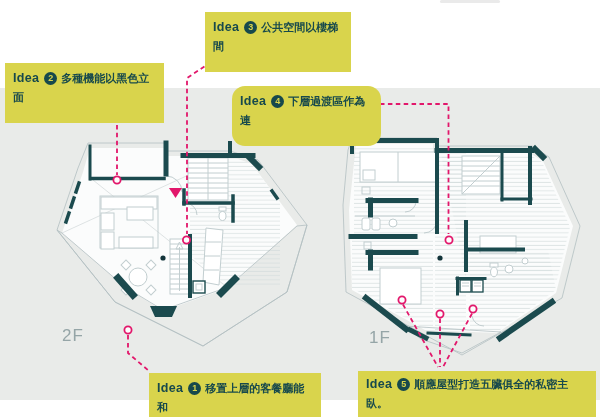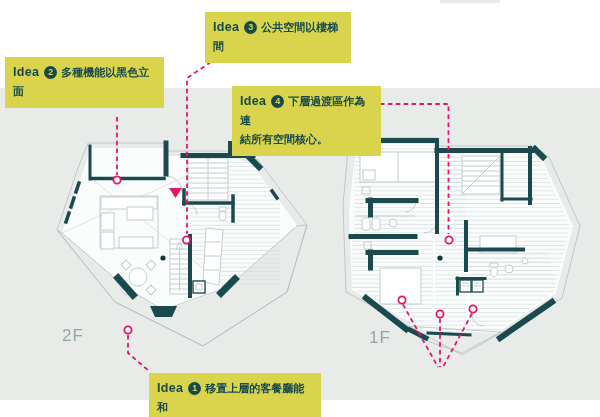--- a/index.html
+++ b/index.html
@@ -13,21 +13,21 @@
   .ring{fill:#fdfdfd;stroke:var(--leader,#e2176b);stroke-width:1.8;}
   .tri{fill:var(--leader,#e2176b);}
   .wall{stroke:var(--wall,#1b4a4e);fill:none;stroke-linecap:square;}
   .wallfill{fill:var(--wall,#1b4a4e);stroke:none;}
   .lite{stroke:var(--plan_light,#c2ced0);fill:none;stroke-width:1;}
   .litef{stroke:var(--plan_light,#c2ced0);fill:#ffffff;stroke-width:1;}
   .sight{stroke:#d5dcdd;stroke-width:.8;fill:none;}
   .hullline{fill:none;stroke:#b3bfc1;stroke-width:.8;}
   .dot{fill:var(--dot,#13343a);}
   .callout{position:absolute;background:var(--callout_bg,#d9d44c);color:var(--callout_text,#17494c);
-           font-weight:bold;font-size:11px;line-height:19px;padding:6px 8px 7px;box-sizing:border-box;}
+           font-weight:bold;font-size:11px;line-height:19px;padding:6px 8px 16px;box-sizing:border-box;}
   .idea-word{font-size:12.5px;letter-spacing:.3px;}
   .idea-num{display:inline-flex;width:13px;height:13px;border-radius:50%;background:var(--callout_text,#17494c);
             color:var(--callout_bg,#d9d44c);font-size:9px;line-height:13px;align-items:center;justify-content:center;
             margin:0 4px 0 5px;vertical-align:1px;}
   .cl-line2{display:block;}
   .flabel{position:absolute;color:var(--label,#95a5a7);font-size:17px;letter-spacing:1px;}
 </style>
 </head>
 <body>
 
@@ -181,30 +181,32 @@
     <circle class="ring" cx="473" cy="309" r="3.6"></circle>
     <path class="ld" d="M403,304.5 L438,367"></path>
     <path class="ld" d="M440,318.5 V367"></path>
     <path class="ld" d="M472,313.5 L443,367"></path>
   </svg>
 
   <div class="callout" style="left:205px;top:12px;width:146px;">
     <span class="cl-line"><span class="idea-word">Idea</span><span class="idea-num">3</span><span>公共空間以樓梯間</span></span>
   </div>
 
-  <div class="callout" style="left:5px;top:57px;width:159px;">
+  <div class="callout" style="left:5px;top:63px;width:159px;">
     <span class="cl-line"><span class="idea-word">Idea</span><span class="idea-num">2</span><span>多種機能以黑色立面</span></span>
   </div>
 
-  <div class="callout" style="left:232px;top:86px;width:149px;">
+  <div class="callout" style="left:232px;top:86px;width:149px;border-radius:13px;">
     <span class="cl-line"><span class="idea-word">Idea</span><span class="idea-num">4</span><span>下層過渡區作為連</span></span>
-    <span class="cl-line2">結所有空間核心。</span>
   </div>
 
   <div class="callout" style="left:149px;top:373px;width:172px;">
     <span class="cl-line"><span class="idea-word">Idea</span><span class="idea-num">1</span><span>移置上層的客餐廳能和</span></span>
     
   </div>
 
+  <div class="callout" style="left:358px;top:371px;width:238px;padding:4px 8px;">
+    <span class="cl-line"><span class="idea-word">Idea</span><span class="idea-num">5</span><span>順應屋型打造五臟俱全的私密主臥。</span></span>
+  </div>
 
   <div class="flabel" style="left:62px;top:326px;">2F</div>
   <div class="flabel" style="left:369px;top:328px;">1F</div>
 </div>
 
 </body></html>

